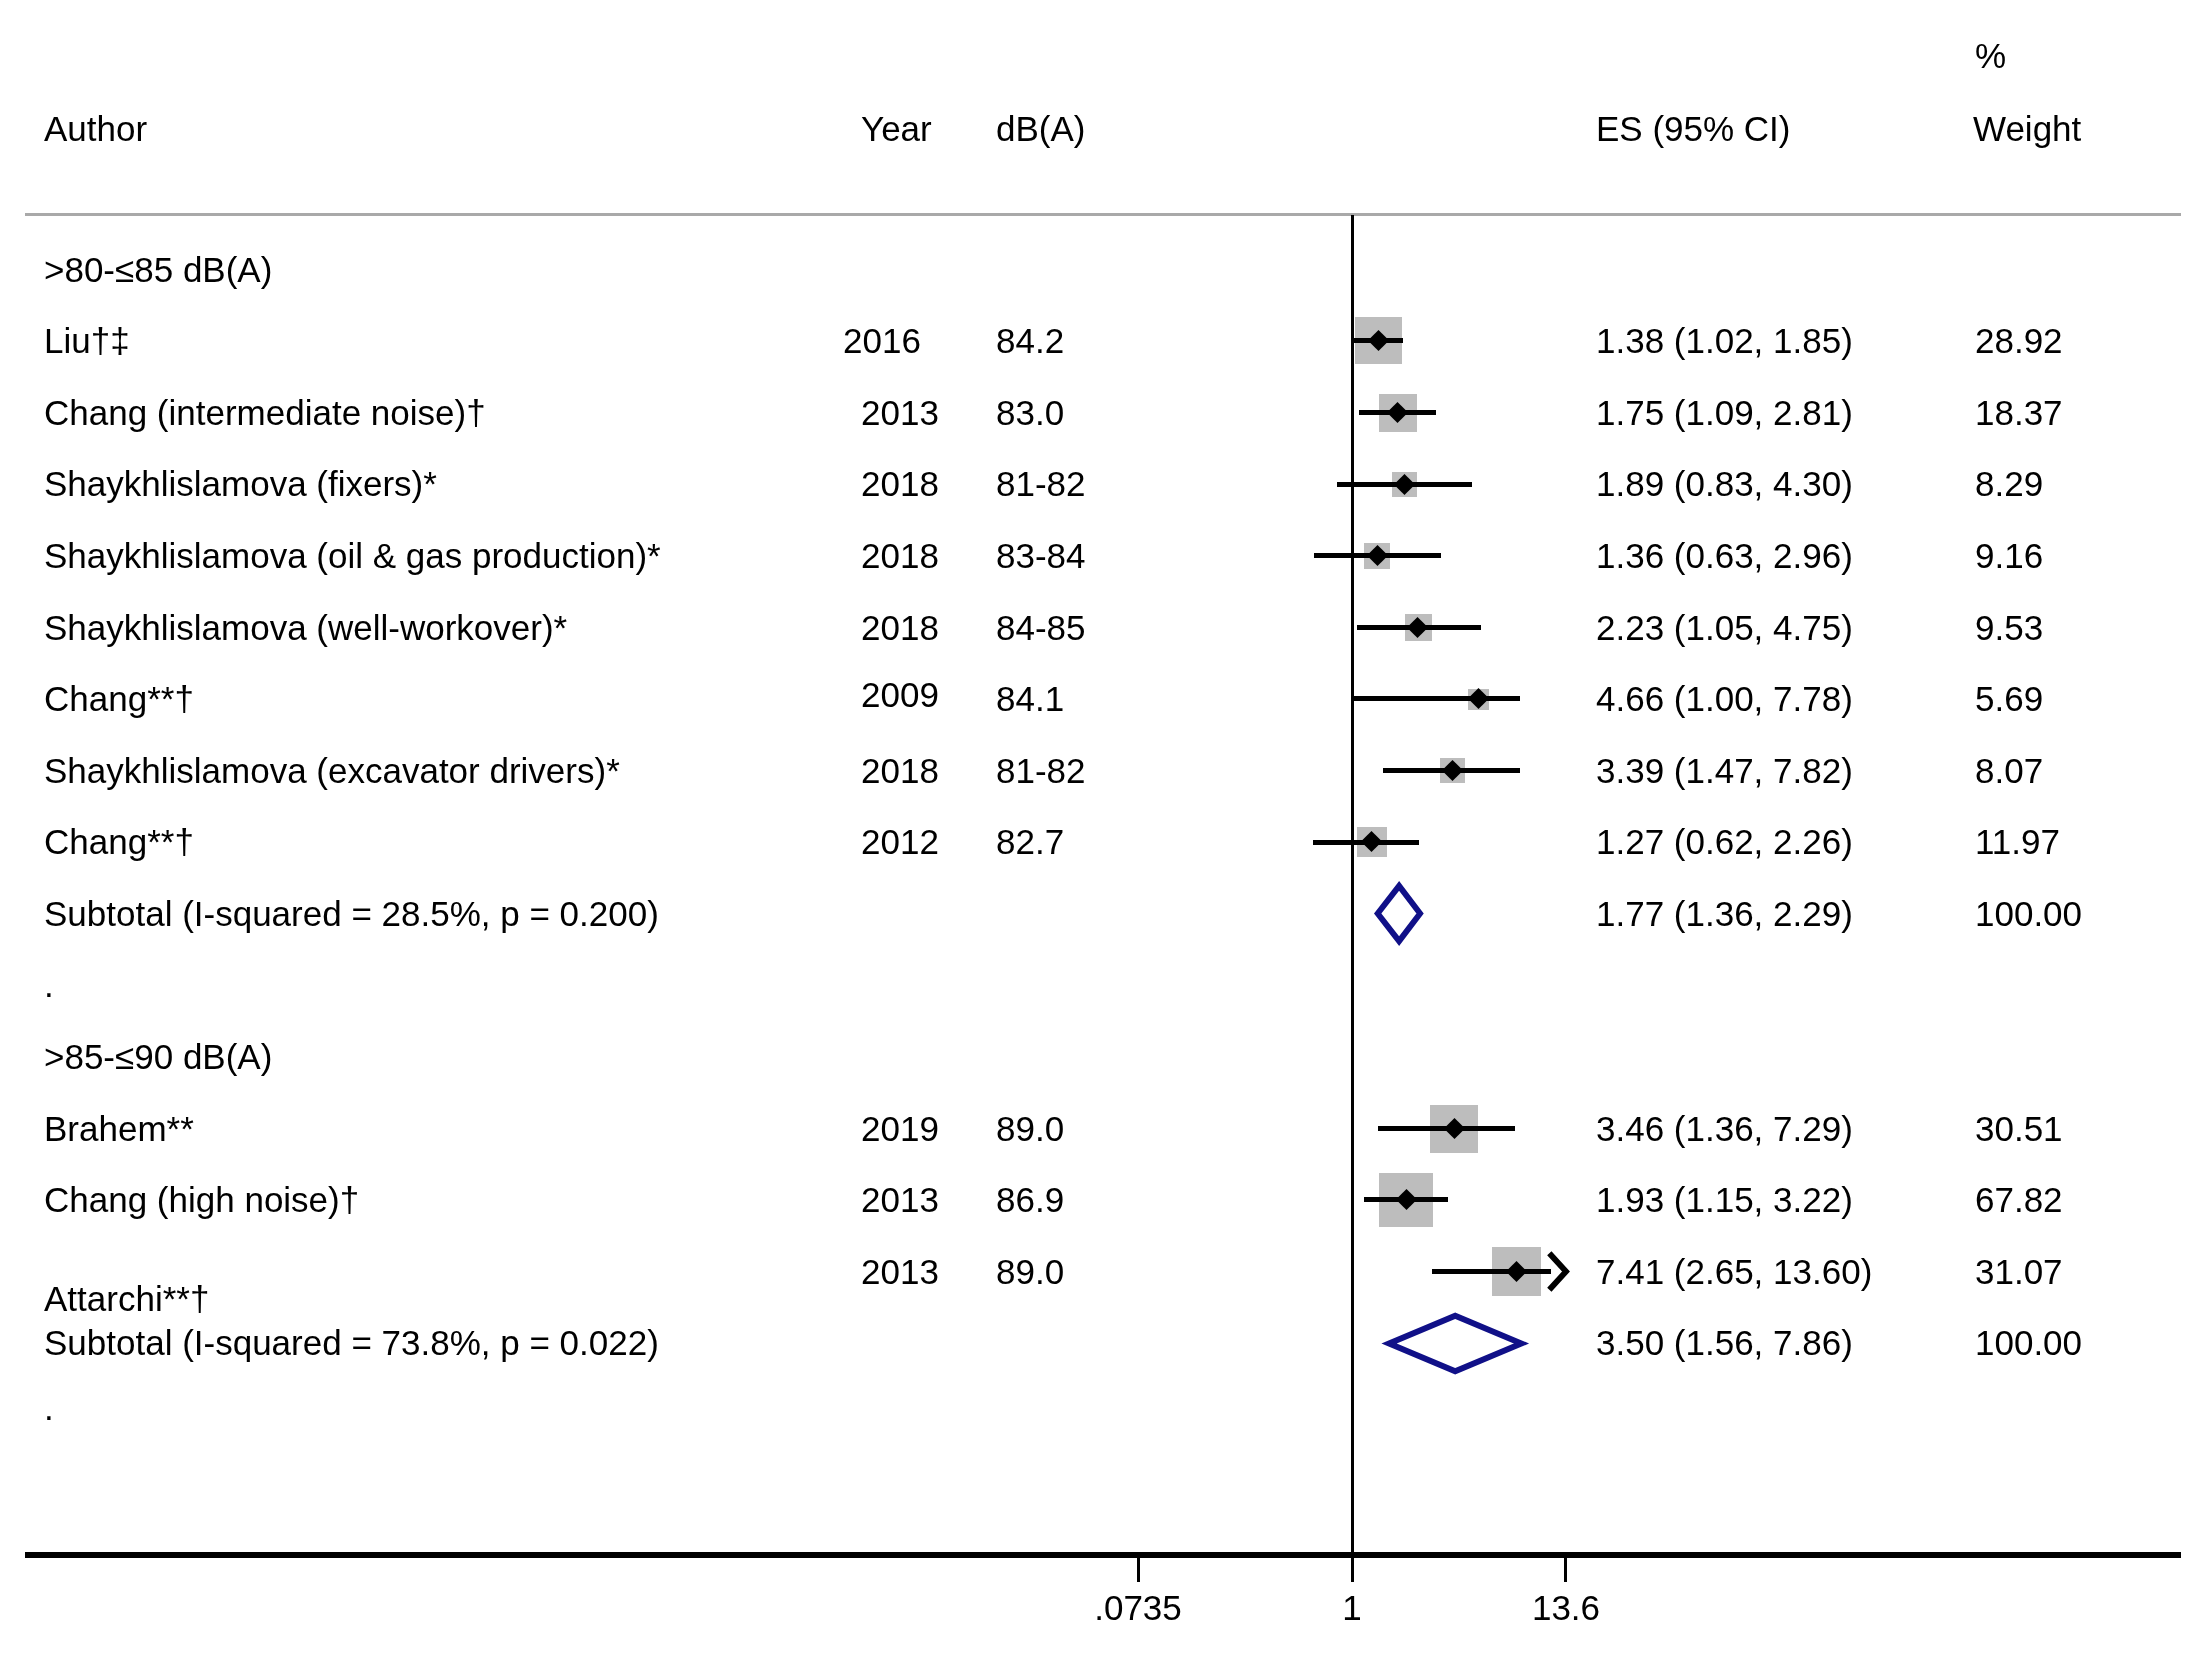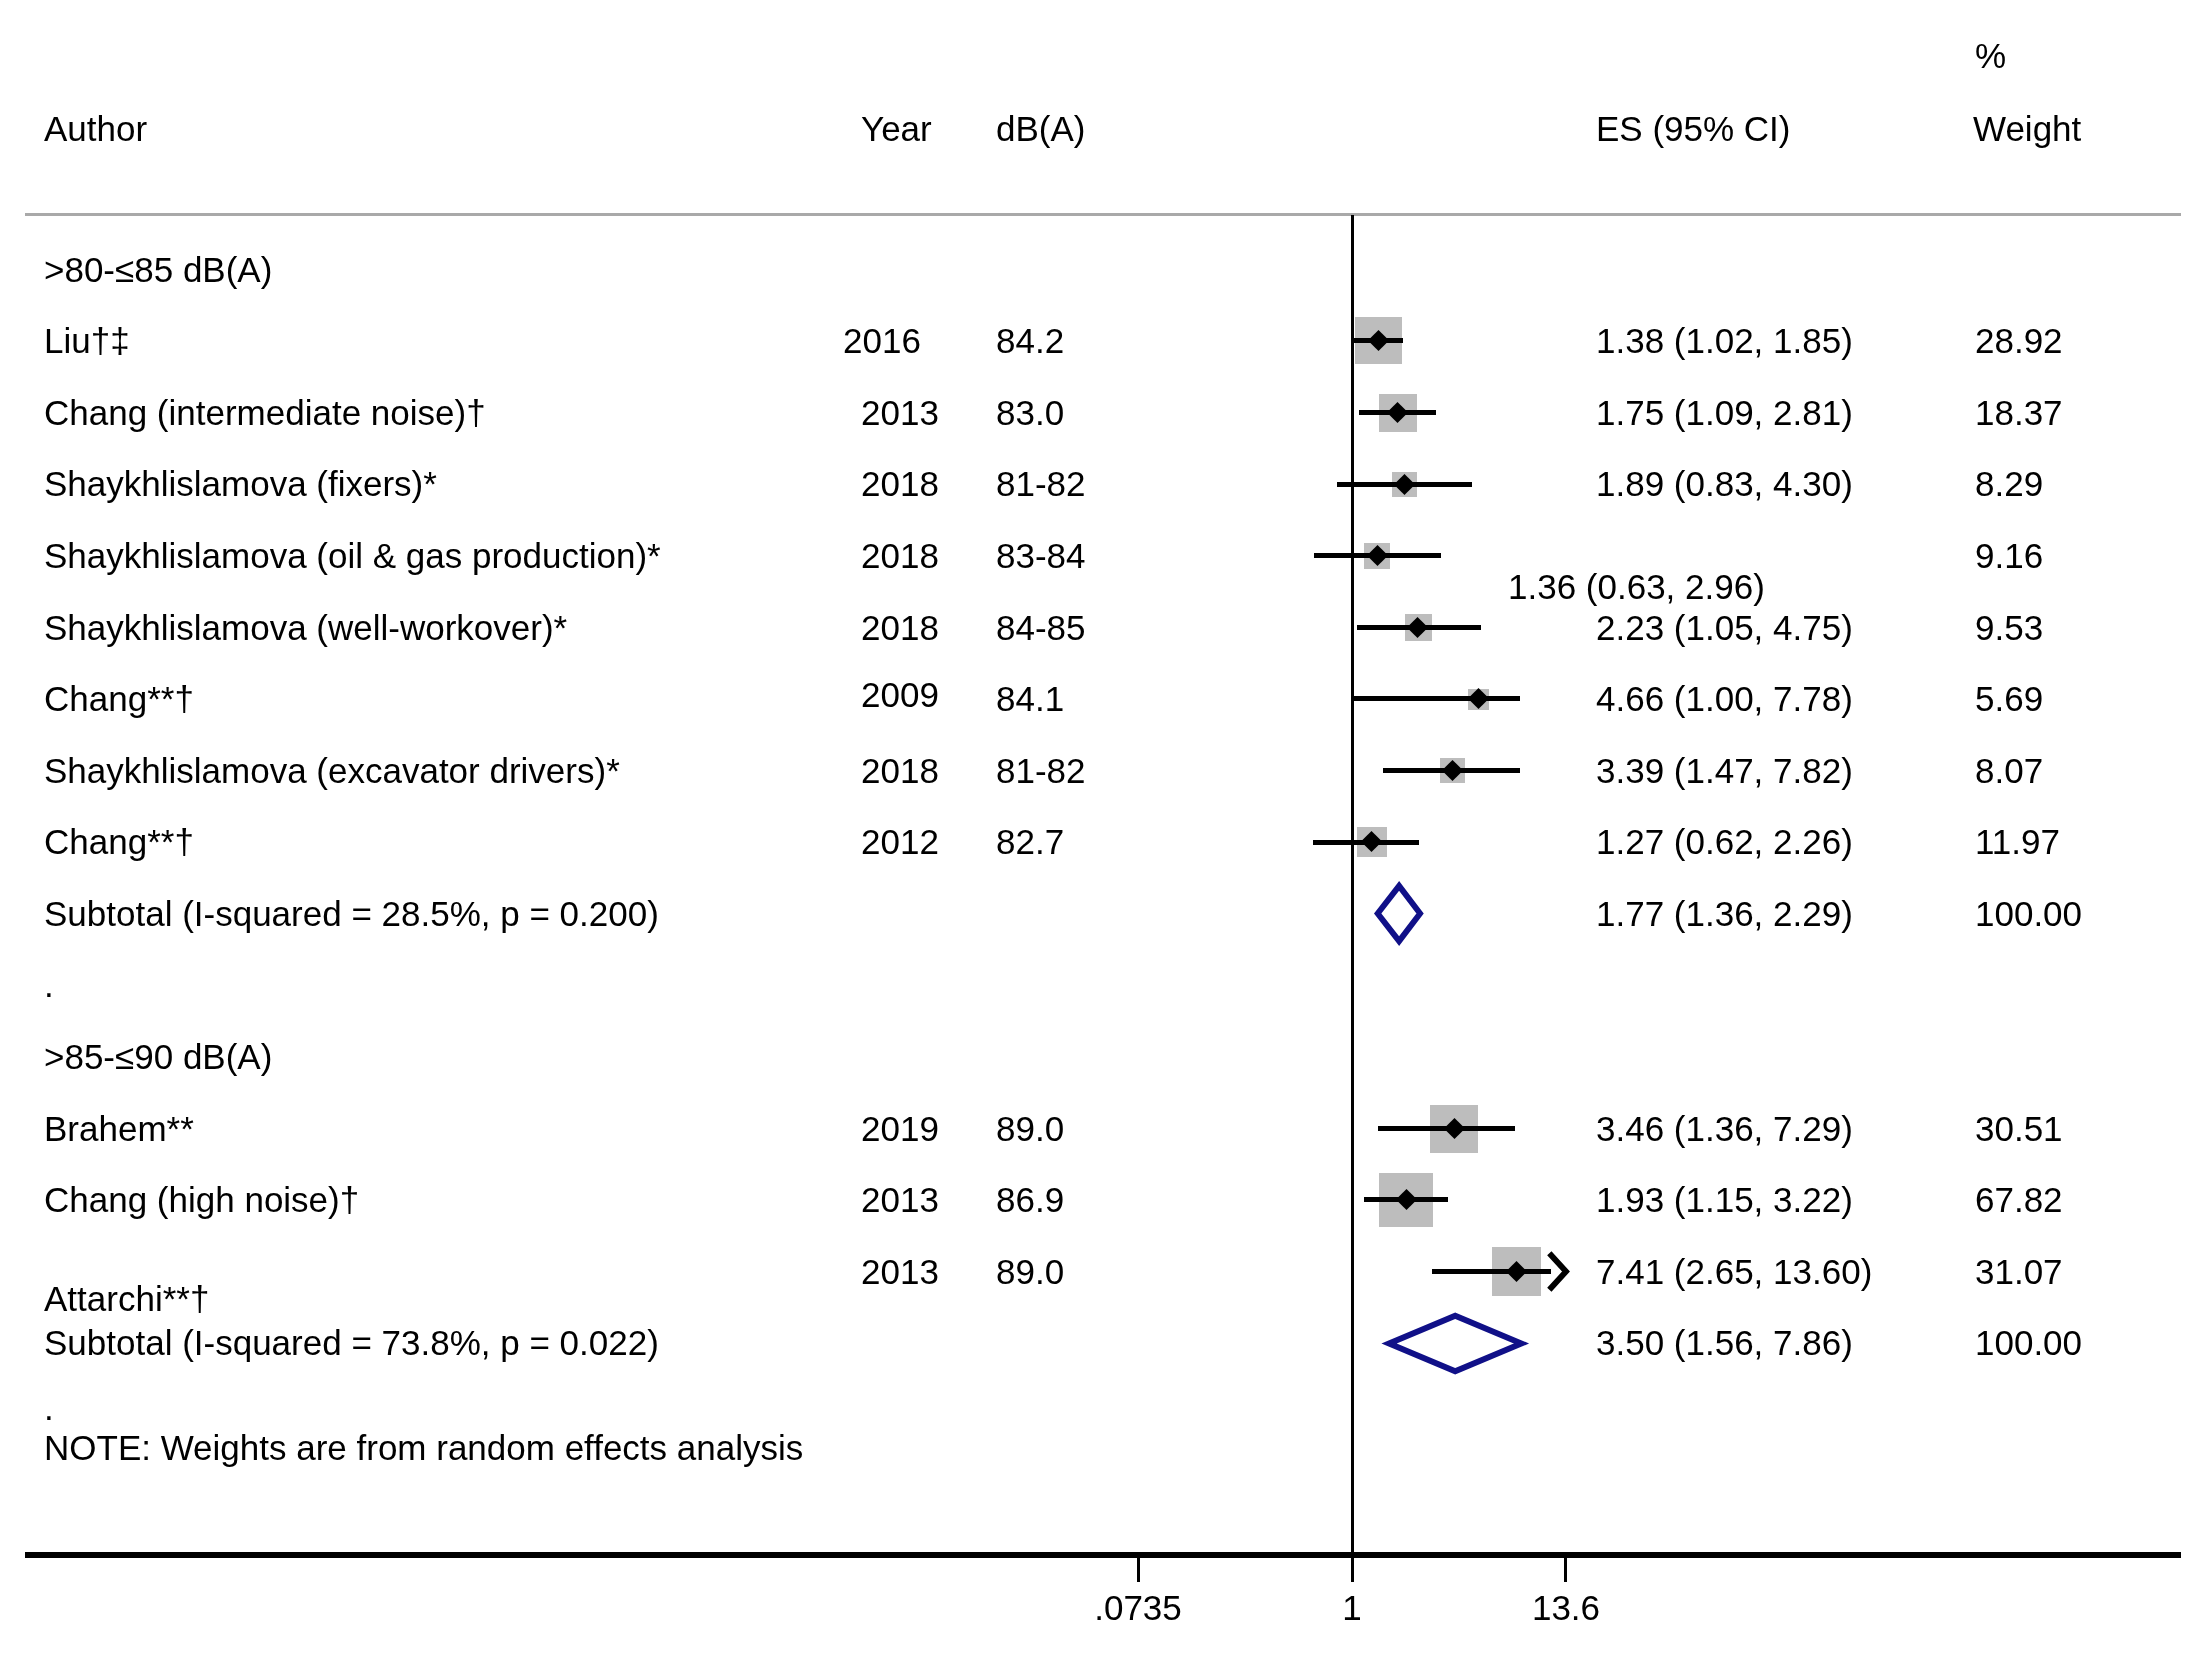--- a/index.html
+++ b/index.html
@@ -59,21 +59,21 @@
       <div class="txt" style="left: 861px; top: 466px;">2018</div>
       <div class="txt" style="left: 996px; top: 466px;">81-82</div>
       <div class="txt" style="left: 1596px; top: 466px;">1.89 (0.83, 4.30)</div>
       <div class="txt" style="left: 1975px; top: 466px;">8.29</div>
       <div style="position: absolute; left: 1392px; top: 472px; width: 25px; height: 25px; background: rgb(189, 189, 189);"></div>
       <div style="position: absolute; left: 1337px; top: 482px; width: 135px; height: 5px; background: rgb(0, 0, 0);"></div>
       <div class="pt" style="left: 1397px; top: 477px; width: 15px; height: 15px;"></div>
       <div class="txt" style="left: 44px; top: 538px;">Shaykhlislamova (oil &amp; gas production)*</div>
       <div class="txt" style="left: 861px; top: 538px;">2018</div>
       <div class="txt" style="left: 996px; top: 538px;">83-84</div>
-      <div class="txt" style="left: 1508px; top: 538px; margin-top: 31px;">1.36 (0.63, 2.96)</div>
+      <div class="txt" style="left: 1596px; top: 538px;">1.36 (0.63, 2.96)</div>
       <div class="txt" style="left: 1975px; top: 538px;">9.16</div>
       <div style="position: absolute; left: 1364px; top: 543px; width: 26px; height: 26px; background: rgb(189, 189, 189);"></div>
       <div style="position: absolute; left: 1314px; top: 553px; width: 127px; height: 5px; background: rgb(0, 0, 0);"></div>
       <div class="pt" style="left: 1370px; top: 548px; width: 15px; height: 15px;"></div>
       <div class="txt" style="left: 44px; top: 610px;">Shaykhlislamova (well-workover)*</div>
       <div class="txt" style="left: 861px; top: 610px;">2018</div>
       <div class="txt" style="left: 996px; top: 610px;">84-85</div>
       <div class="txt" style="left: 1596px; top: 610px;">2.23 (1.05, 4.75)</div>
       <div class="txt" style="left: 1975px; top: 610px;">9.53</div>
       <div style="position: absolute; left: 1405px; top: 614px; width: 27px; height: 27px; background: rgb(189, 189, 189);"></div>
@@ -148,15 +148,14 @@
     </div>
   <div id="ticks">
       <div class="tickmark" style="left: 1137px;"></div>
       <div class="ticklabel" style="left: 1138px;">.0735</div>
       <div class="tickmark" style="left: 1351px;"></div>
       <div class="ticklabel" style="left: 1352px;">1</div>
       <div class="tickmark" style="left: 1564px;"></div>
       <div class="ticklabel" style="left: 1566px;">13.6</div>
     </div>
 
-  <div class="txt" style="left:44px;top:1430px;">NOTE: Weights are from random effects analysis</div>
 </div>
 
 
 </body></html>

